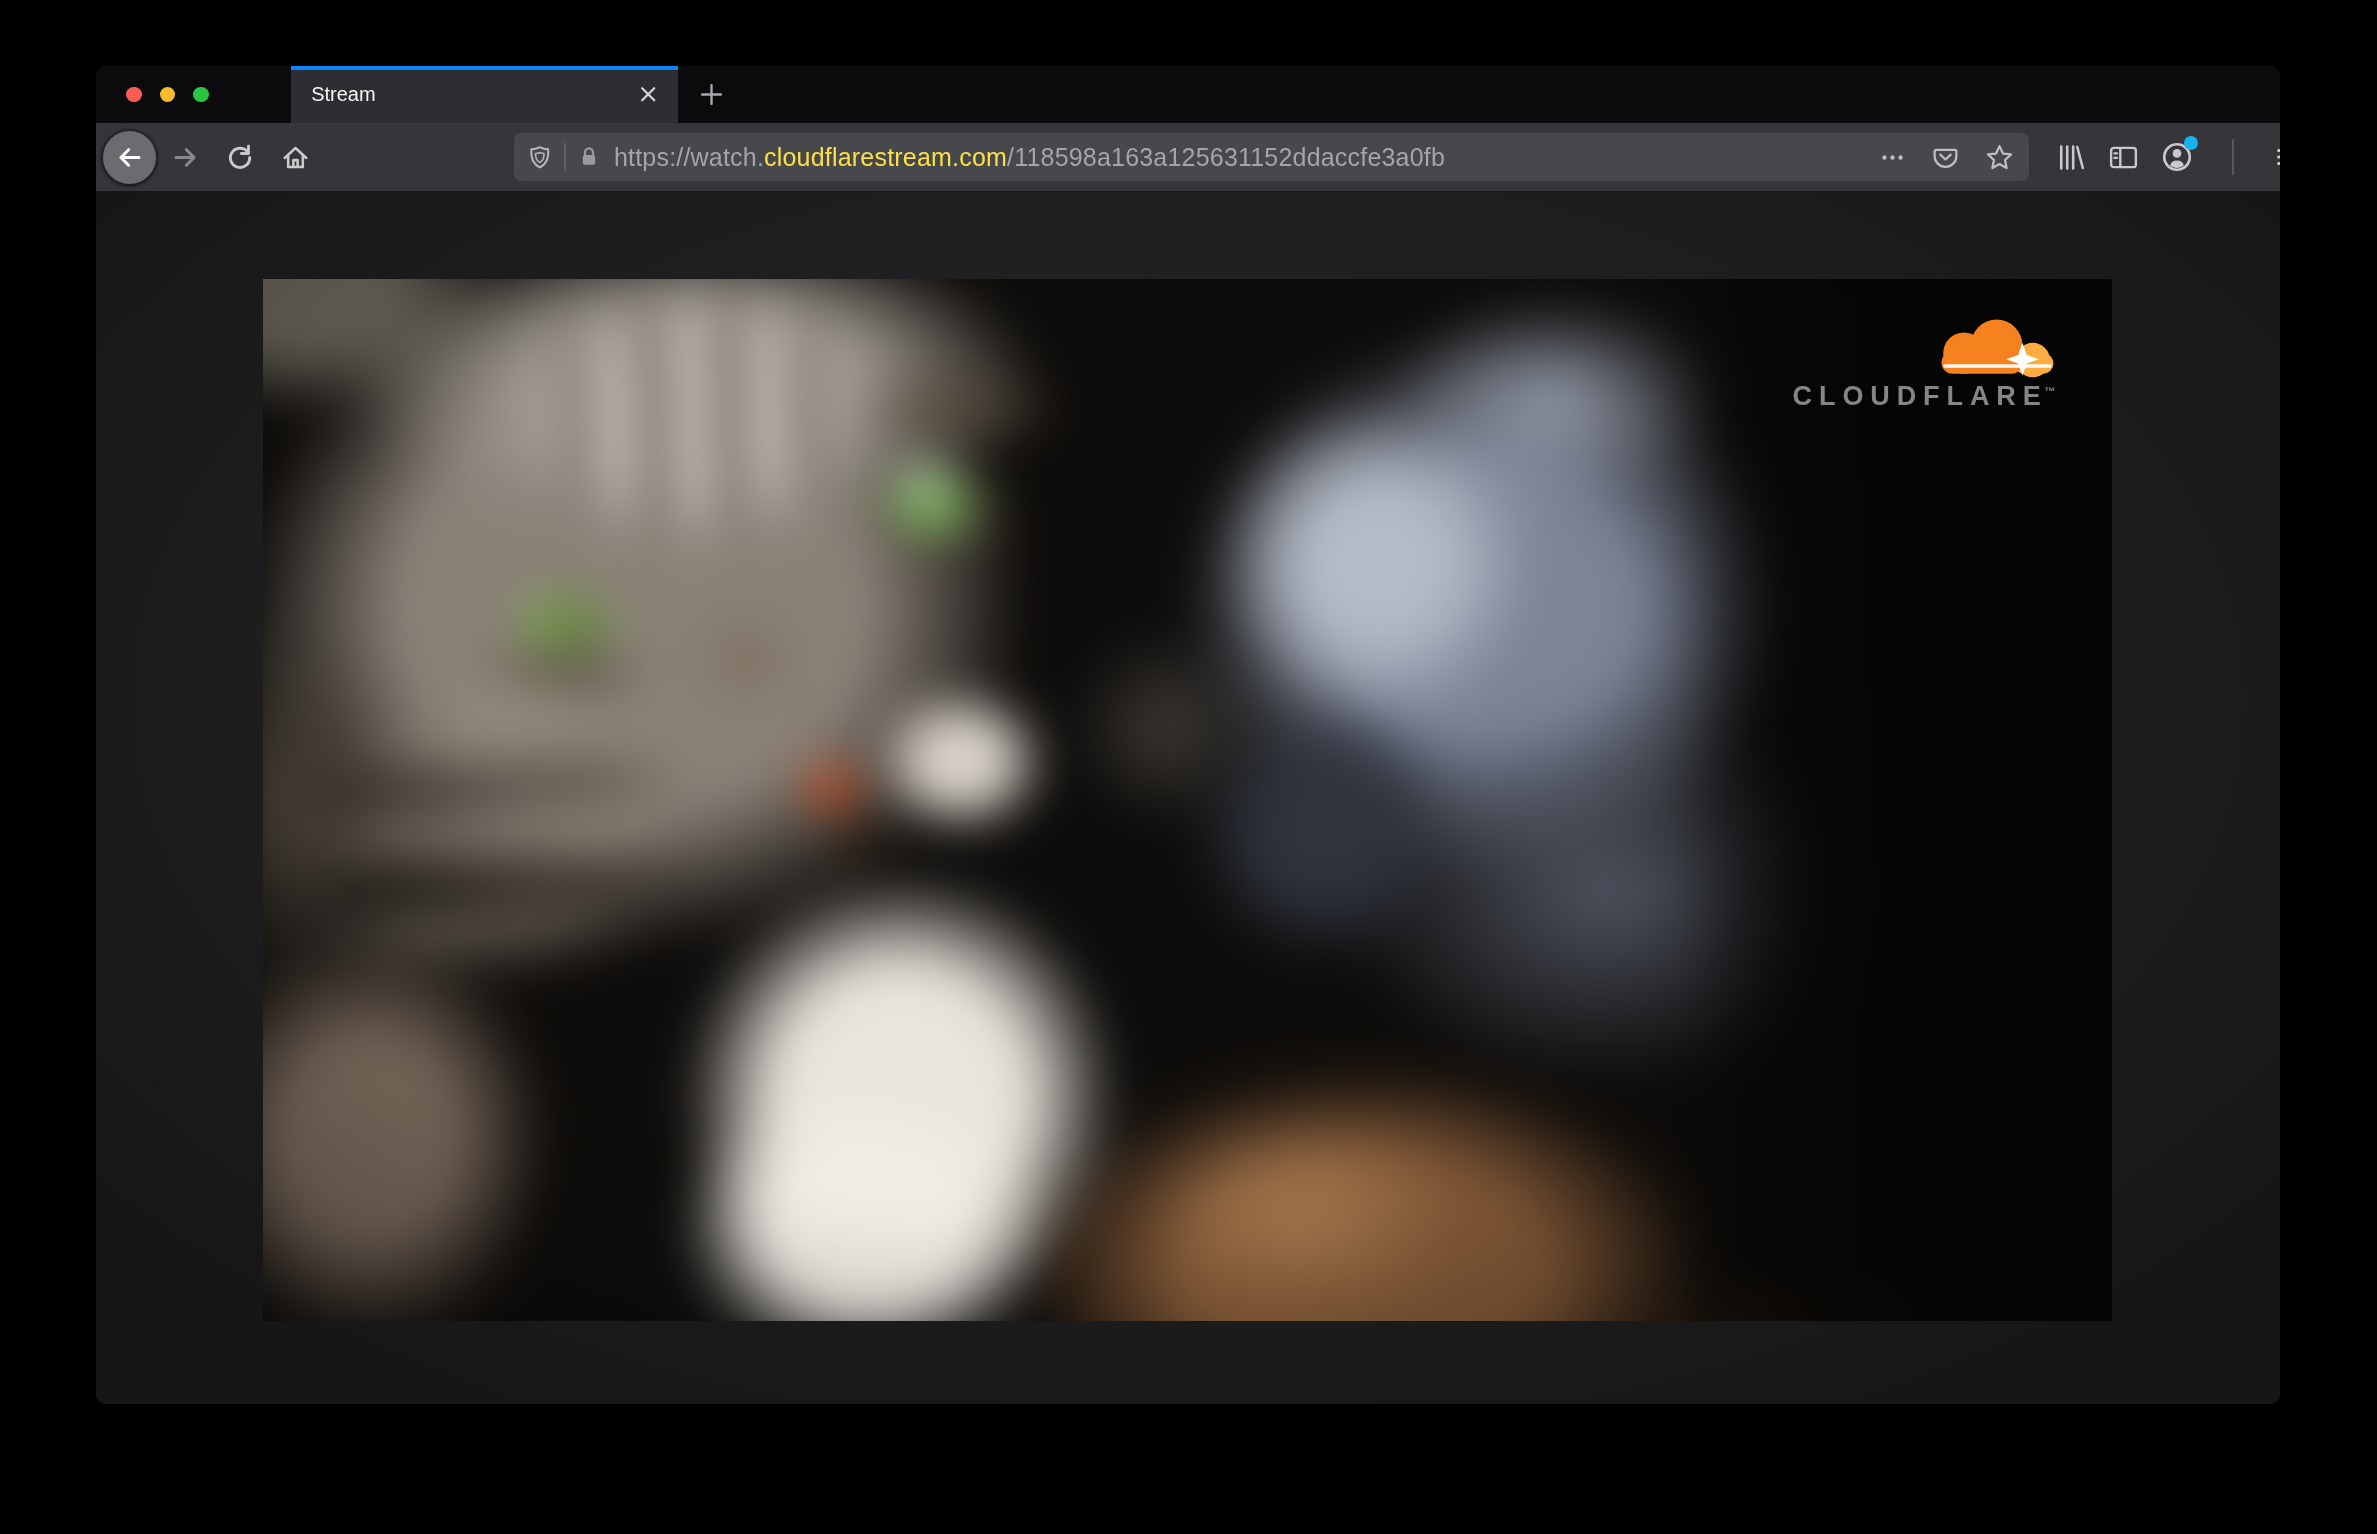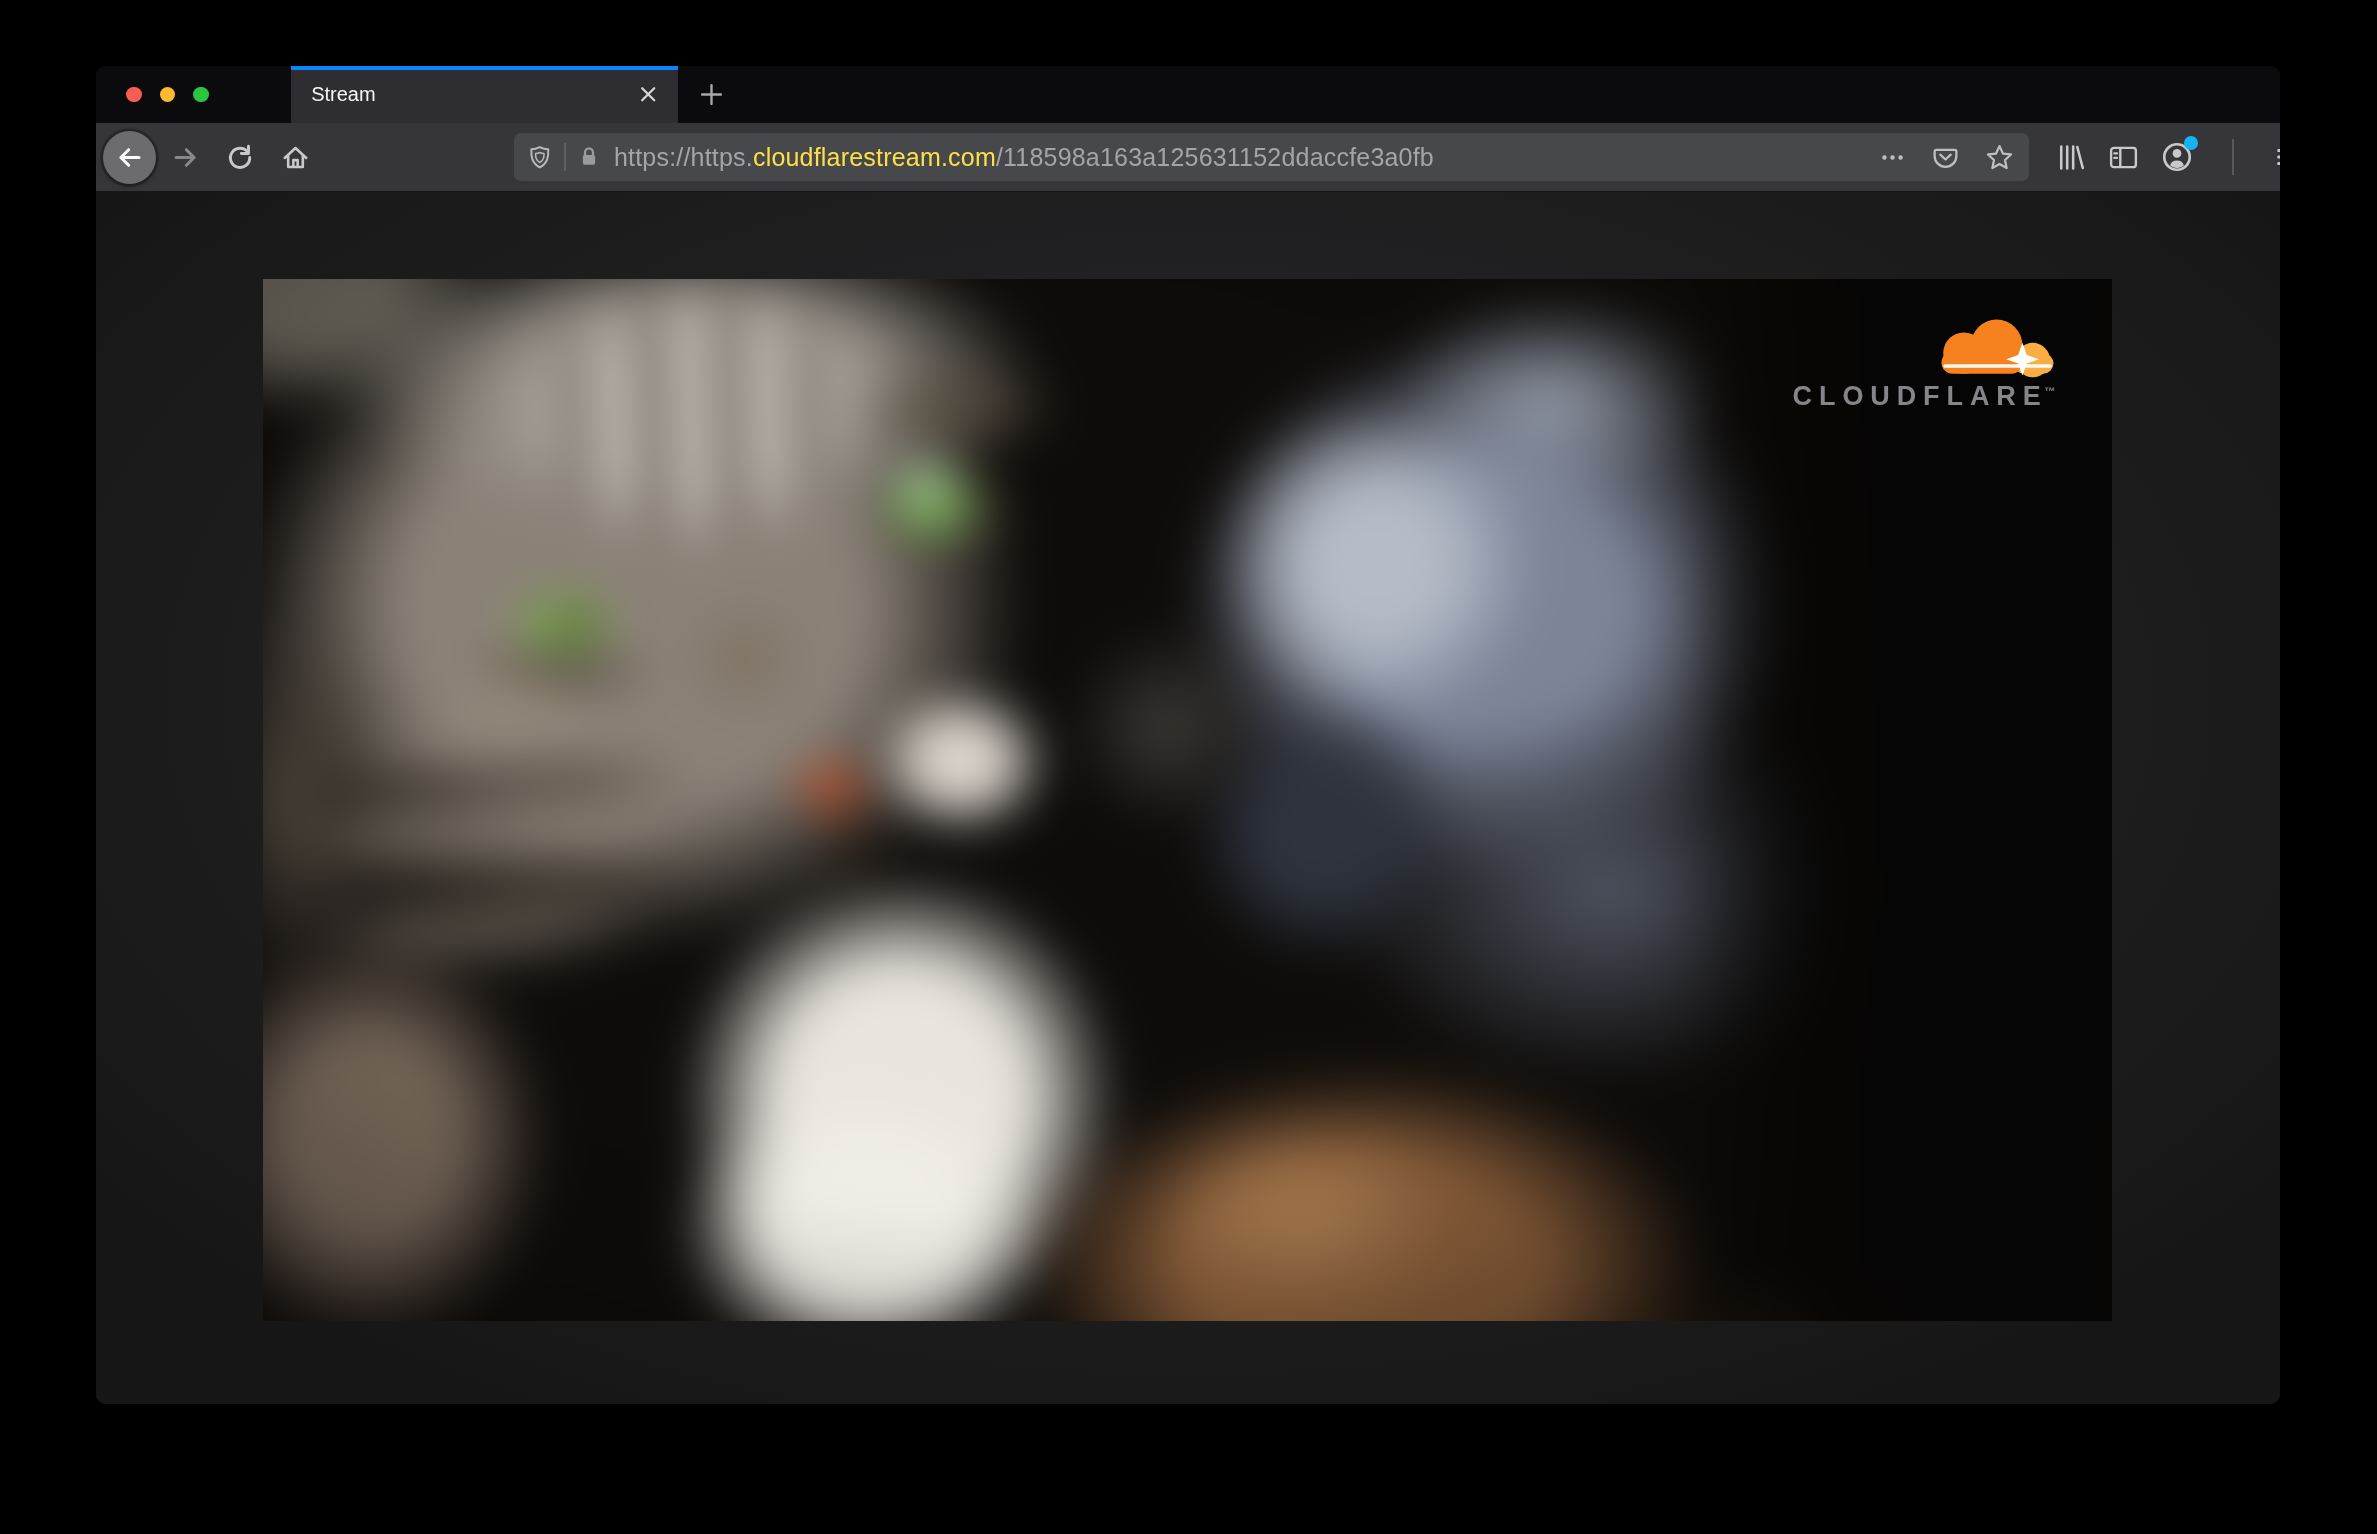--- a/index.html
+++ b/index.html
@@ -187,21 +187,21 @@
     <div class="urlbar">
       <svg width="27.6" height="29" viewBox="0 0 36 36">
         <path d="M18 4.5c3.5 1.8 7.2 2.7 11 2.7 0 0 .5 8-1.4 13.2C25.7 25.6 22 28.7 18 31c-4-2.3-7.7-5.4-9.6-10.6C6.5 15.2 7 7.2 7 7.2c3.8 0 7.5-.9 11-2.7Z" stroke="#b9b9bd" stroke-width="2.6" stroke-linejoin="round" fill="none"></path>
         <path d="M18 11.5c1.8.9 3.6 1.3 5.5 1.3 0 0 .2 4-.8 6.6-.9 2.5-2.7 4-4.7 5.2-2-1.2-3.8-2.7-4.7-5.2-1-2.6-.8-6.6-.8-6.6 1.9 0 3.7-.4 5.5-1.3Z" stroke="#b9b9bd" stroke-width="2" stroke-linejoin="round" fill="none"></path>
       </svg>
       <span class="u-divider"></span>
       <svg width="26" height="27.6" viewBox="0 0 36 36">
         <path d="M12.5 16v-4.2a5.5 5.5 0 0 1 11 0V16" stroke="#9b9b9f" stroke-width="3.2" fill="none"></path>
         <rect x="9.5" y="15.5" width="17" height="13.5" rx="2.5" fill="#9b9b9f"></rect>
       </svg>
-      <span class="url-text"><span>https://https.</span><span class="url-domain">cloudflarestream.com</span><span>/118598a163a125631152ddaccfe3a0fb</span></span>
+      <span class="url-text"><span>https://watch.</span><span class="url-domain">cloudflarestream.com</span><span>/118598a163a125631152ddaccfe3a0fb</span></span>
       <span class="urlbar-right">
         <svg width="29" height="29" viewBox="0 0 36 36">
           <circle cx="8" cy="18" r="2.7" fill="#bfbfc3"></circle>
             <circle cx="18" cy="18" r="2.7" fill="#bfbfc3"></circle>
             <circle cx="28" cy="18" r="2.7" fill="#bfbfc3"></circle>
         </svg>
         <svg width="29" height="29" viewBox="0 0 36 36">
           <path d="M6.5 8.5h23a2 2 0 0 1 2 2v5.5c0 7.5-6 13.5-13.5 13.5S4.5 23.5 4.5 16v-5.5a2 2 0 0 1 2-2Z" stroke="#bfbfc3" stroke-width="2.8" fill="none"></path>
           <path d="M11.5 14.5l6.5 6 6.5-6" stroke="#bfbfc3" stroke-width="2.8" stroke-linecap="round" stroke-linejoin="round" fill="none"></path>
         </svg>

